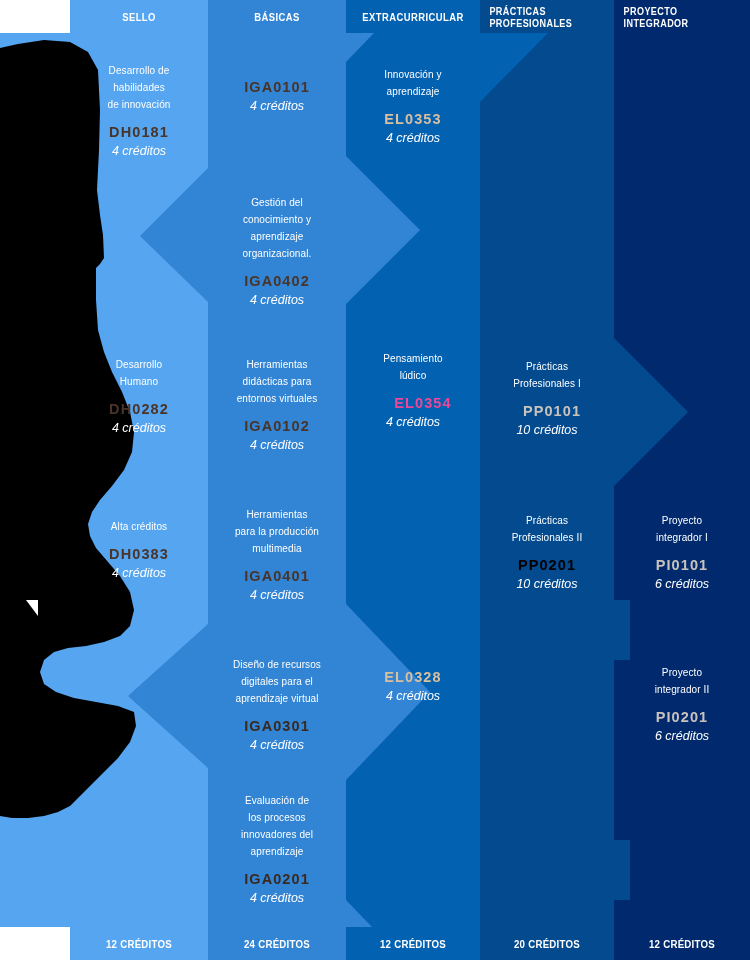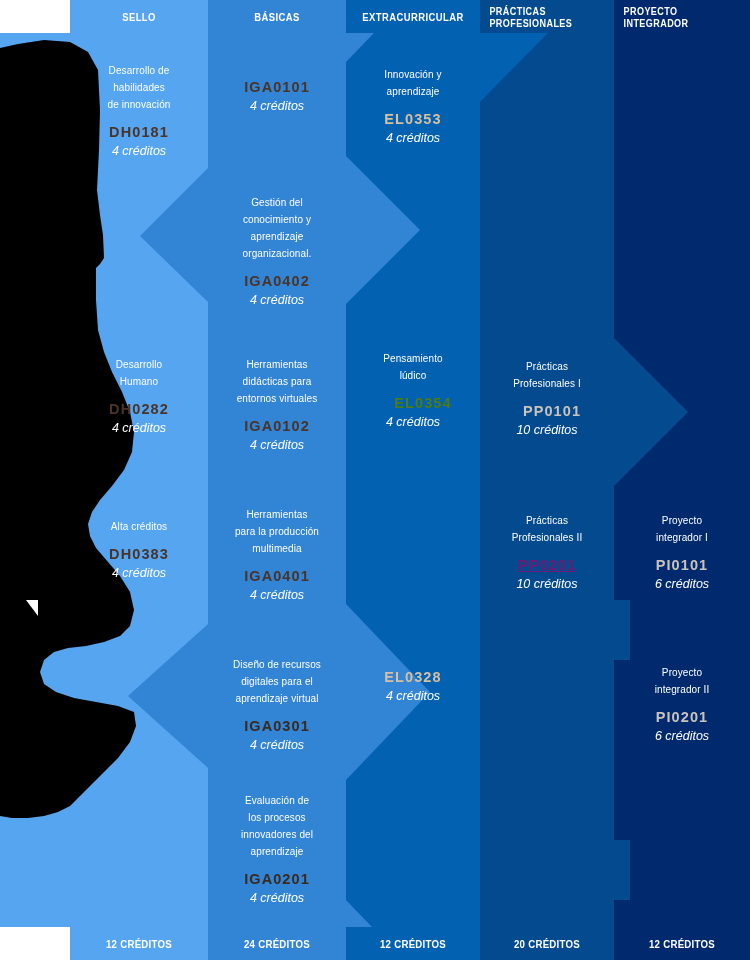--- a/index.html
+++ b/index.html
@@ -260,37 +260,37 @@
       </div>
       <div class="card" style="left: 346px; top: 66px; width: 134px;">
         <div class="c-title">Innovación y
 aprendizaje</div>
         <div class="c-code" style="color: rgb(216, 191, 159);">EL0353</div>
         <div class="c-cred">4 créditos</div>
       </div>
       <div class="card" style="left: 346px; top: 350px; width: 134px;">
         <div class="c-title">Pensamiento
 lúdico</div>
-        <div class="c-code" style="color: #4d7c0f; padding-left: 20px;">EL0354</div>
+        <div class="c-code" style="color: #ec4899; padding-left: 20px;">EL0354</div>
         <div class="c-cred">4 créditos</div>
       </div>
       <div class="card" style="left: 346px; top: 658px; width: 134px;">
         <div class="c-code" style="color: rgb(216, 191, 159);">EL0328</div>
         <div class="c-cred">4 créditos</div>
       </div>
       <div class="card" style="left: 480px; top: 358px; width: 134px;">
         <div class="c-title">Prácticas
 Profesionales I</div>
         <div class="c-code" style="color: rgb(201, 195, 187); margin-left: 10px;">PP0101</div>
         <div class="c-cred">10 créditos</div>
       </div>
       <div class="card" style="left: 480px; top: 512px; width: 134px;">
         <div class="c-title">Prácticas
 Profesionales II</div>
-        <div class="c-code" style="color: #701a75; text-decoration: underline;">PP0201</div>
+        <div class="c-code" style="color: #000000;">PP0201</div>
         <div class="c-cred">10 créditos</div>
       </div>
       <div class="card" style="left: 614px; top: 512px; width: 136px;">
         <div class="c-title">Proyecto
 integrador I</div>
         <div class="c-code" style="color: rgb(201, 195, 187);">PI0101</div>
         <div class="c-cred">6 créditos</div>
       </div>
       <div class="card" style="left: 614px; top: 664px; width: 136px;">
         <div class="c-title">Proyecto

